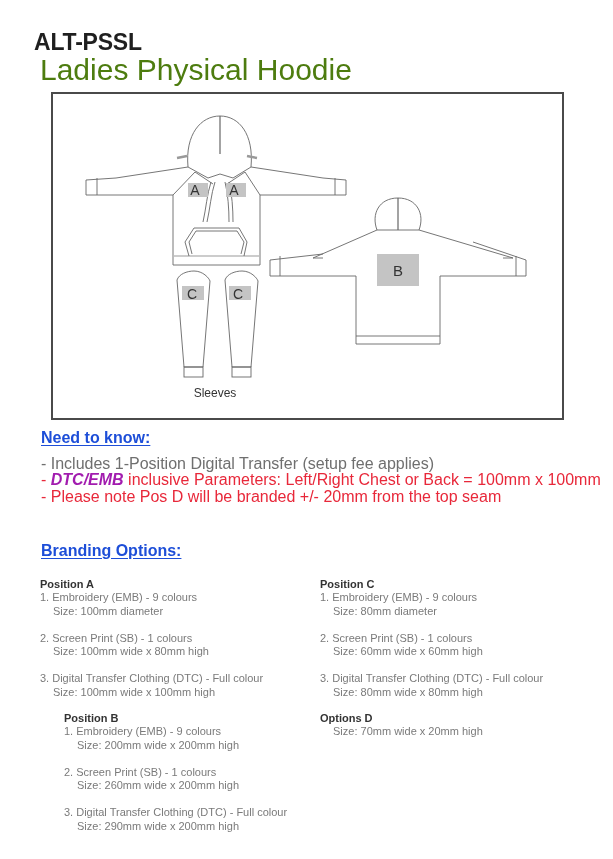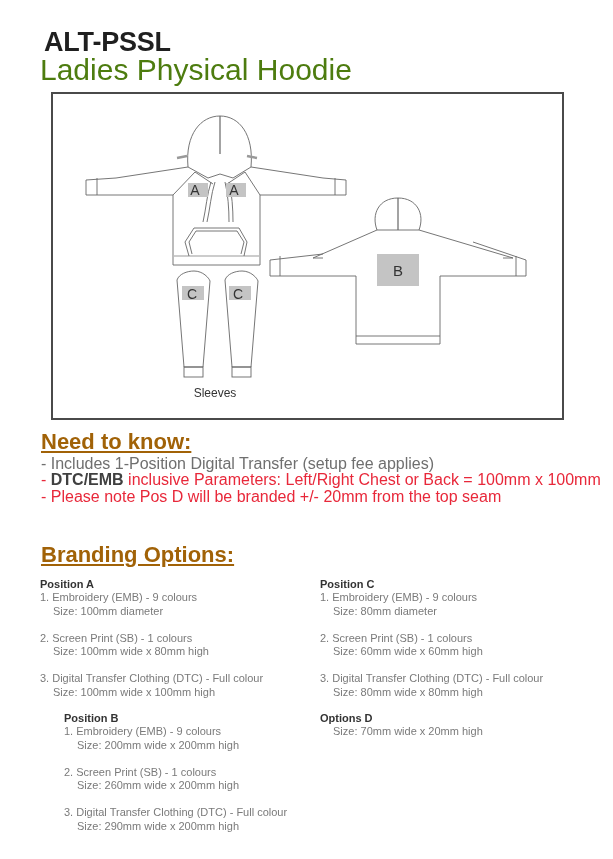--- a/index.html
+++ b/index.html
@@ -1,46 +1,46 @@
 <!DOCTYPE html>
 <html><head>
   <meta charset="utf-8">
   <style>
     html, body { margin: 0; padding: 0; background: #ffffff; }
     body {
       width: 613px; height: 859px; position: relative; overflow: hidden;
       font-family: "Liberation Sans", sans-serif;
     }
     .title {
-      position: absolute; left: 44px; top: 29px;
-      font-size: 27px; font-weight: bold; color: #1f1f1f; letter-spacing: -0.2px;
+      position: absolute; left: 34px; top: 29px;
+      font-size: 23px; font-weight: bold; color: #1f1f1f; letter-spacing: -0.2px;
       line-height: 27px;
     }
     .subtitle {
       position: absolute; left: 40px; top: 56px;
       font-size: 30px; color: #4d7c0f; line-height: 27px;
     }
     .frame {
       position: absolute; left: 51px; top: 92px; width: 509px; height: 324px;
       border: 2px solid #4a4a4a; background: #fff;
     }
     .frame svg { position: absolute; left: 0; top: 0; }
     .h2 {
       position: absolute; left: 41px;
-      font-size: 22px; font-weight: bold; color: #a16207;
+      font-size: 16px; font-weight: bold; color: #1d4ed8;
       text-decoration: underline; text-underline-offset: 2px;
     }
     .need { top: 429px; }
     .brand { top: 542px; }
     .note {
       position: absolute; left: 41px; font-size: 16px; line-height: 15px; white-space: nowrap;
     }
     .note.grey { color: #6f6f6f; }
     .note.red { color: #e8283a; }
-    .note b { font-weight: bold; color: #404040; }
+    .note b { font-weight: bold; color: #a21caf; font-style: italic; }
     .pos {
       position: absolute; font-size: 11px; line-height: 13.5px; color: #7a7a7a;
     }
     .pos .ph { font-weight: bold; color: #333; font-size: 11px; line-height: 14px; }
     .pos .opt { margin-bottom: 13.5px; }
     .pos .opt:last-child { margin-bottom: 0; }
     .pos .size { padding-left: 13px; }
     .posA { left: 40px; top: 577px; }
     .posB { left: 40px; top: 711px; margin-left: 24px; }
     .posC { left: 320px; top: 577px; }

